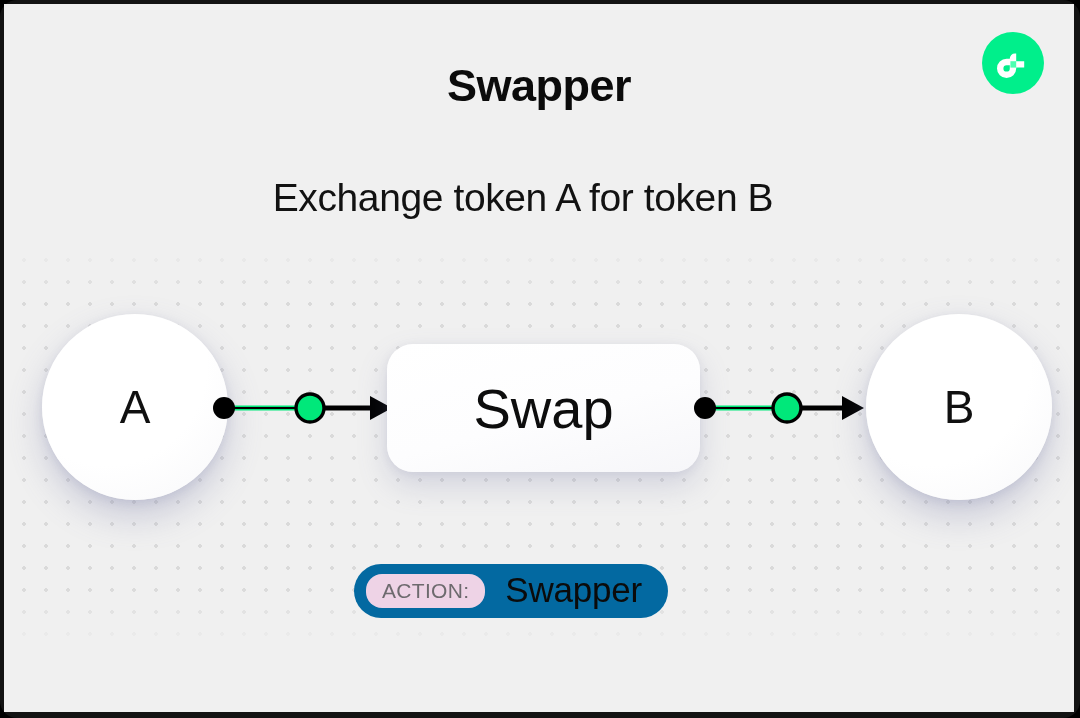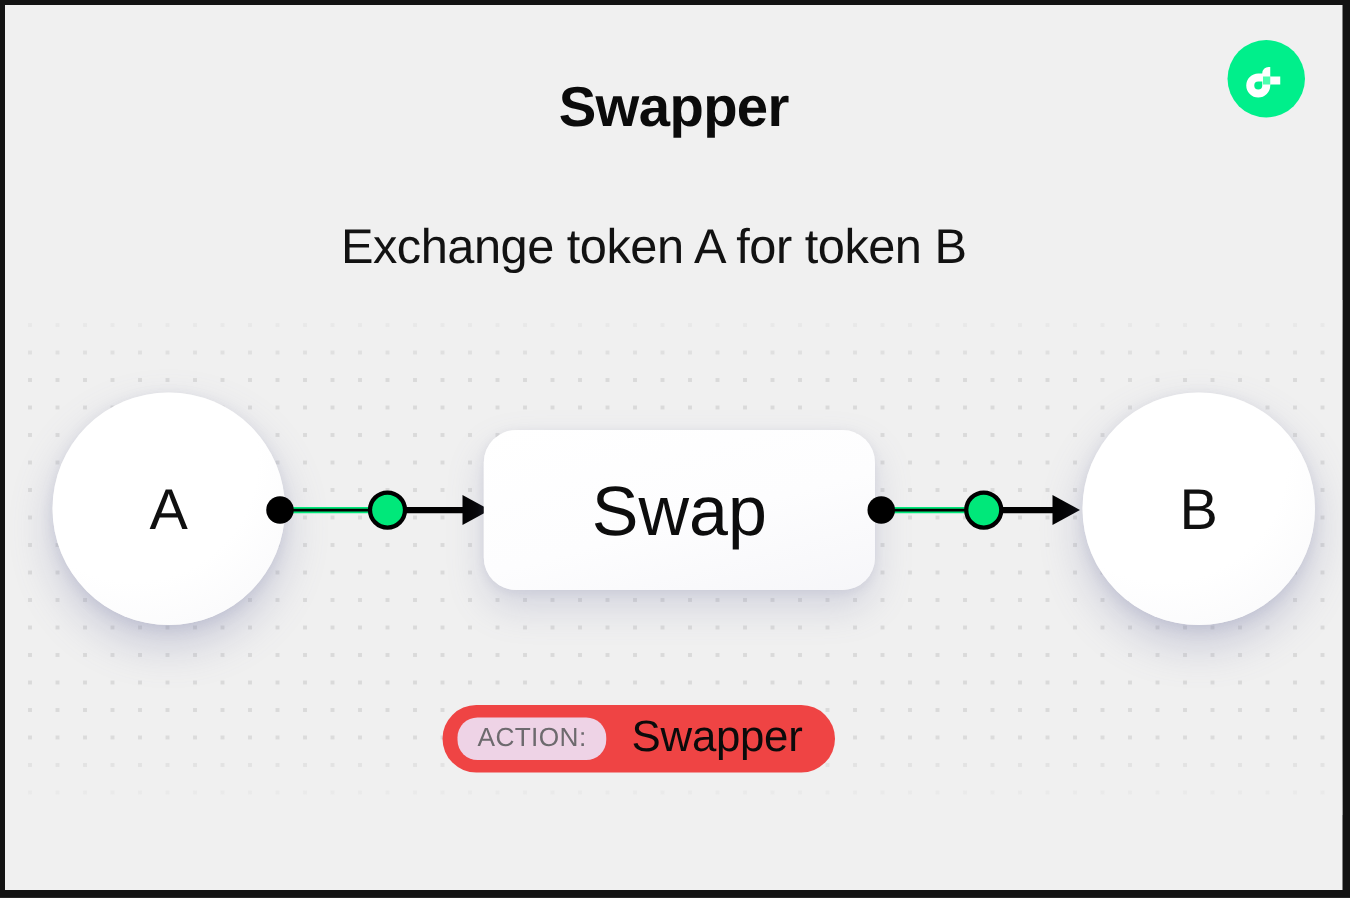--- a/index.html
+++ b/index.html
@@ -12,20 +12,21 @@
     font-family: "Liberation Sans", sans-serif;
     overflow: hidden;
   }
 
   
   .frame {
     position: absolute;
     left: 0; top: 0;
     width: 1080px; height: 718px;
     background: #131313;
+    border-radius: 17px;
   }
 
   .canvas {
     position: absolute;
     left: 4px;  top: 4px;
     width: 1070px; height: 708px;
     background: #f0f0f0;
     overflow: hidden;
   }
 
@@ -130,21 +131,21 @@
   .connector-2 { left: 688px; width: 172px; }
   .connector svg { display:block; }
 
   
   .action-badge {
     position: absolute;
     left: 350px; top: 560px;
     height: 54px;
     padding: 0 26px 0 12px;
     border-radius: 27px;
-    background: #ef4444;
+    background: #0369a1;
     display: flex;
     align-items: center;
     gap: 20px;
   }
   .action-chip {
     background: #eed3e6;
     border-radius: 16px;
     padding: 6px 16px 7px 16px;
     font-size: 21px;
     font-weight: 400;

